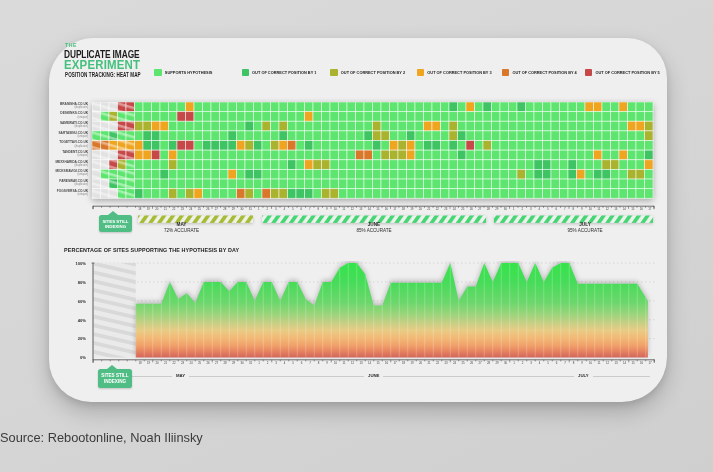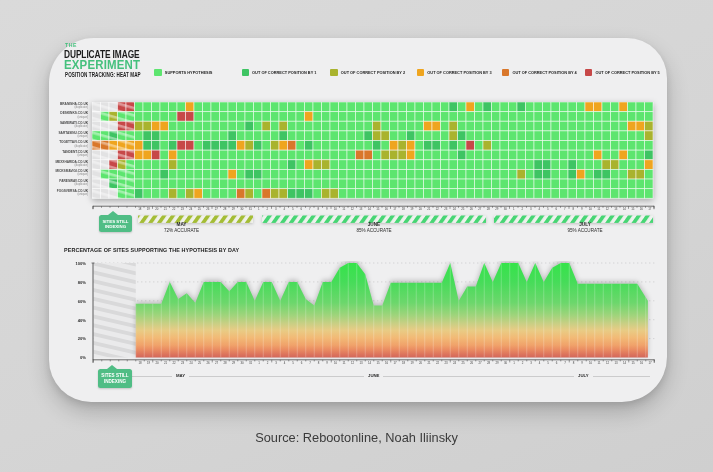--- a/index.html
+++ b/index.html
@@ -19,21 +19,21 @@
 .rl1 { font-size:3.2px; font-weight:bold; color:#4a4a4a; }
 .rl2 { font-size:2.9px; color:#8a8a8a; }
 .badge { background:#50bd85; border-radius:2.5px; color:#fff; font-weight:bold; text-align:center;
   box-shadow:0 1px 2px rgba(0,0,0,0.18); }
 .badge .tri { position:absolute; left:9px; top:-4px; width:0; height:0;
   border-left:5.5px solid transparent; border-right:5.5px solid transparent; border-bottom:4.5px solid #50bd85; }
 .btitle { left:64px; top:246.6px; font-size:5.4px; font-weight:bold; color:#1c1c1c; letter-spacing:0.1px; }
 .ylab { width:20px; text-align:right; font-size:4.1px; font-weight:bold; color:#2e2e2e; }
 .mline { top:375.8px; height:1px; background:#cbcbcc; }
 .mlab { top:372.6px; font-size:4.3px; font-weight:bold; color:#2c2c2c; background:#efeff0; padding:0 4px; }
-.src { left:0; top:429.5px; width:713px; text-align:center; font-size:12.8px; color:#3b3b3b; }
+.src { left:0; top:429.5px; width:713px; text-align:left; font-size:12.8px; color:#3b3b3b; }
 </style></head>
 <body>
 <div class="page">
 <div class="card"></div>
 
 <div class="abs hdr-the">THE</div>
 <div class="abs hdr-1">DUPLICATE IMAGE</div>
 <div class="abs hdr-2">EXPERIMENT</div>
 <div class="abs hdr-3">POSITION TRACKING: HEAT MAP</div>
 

